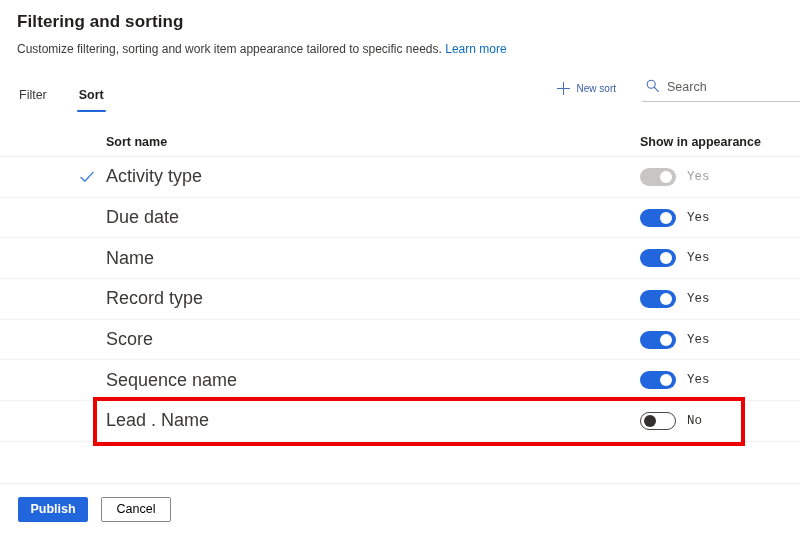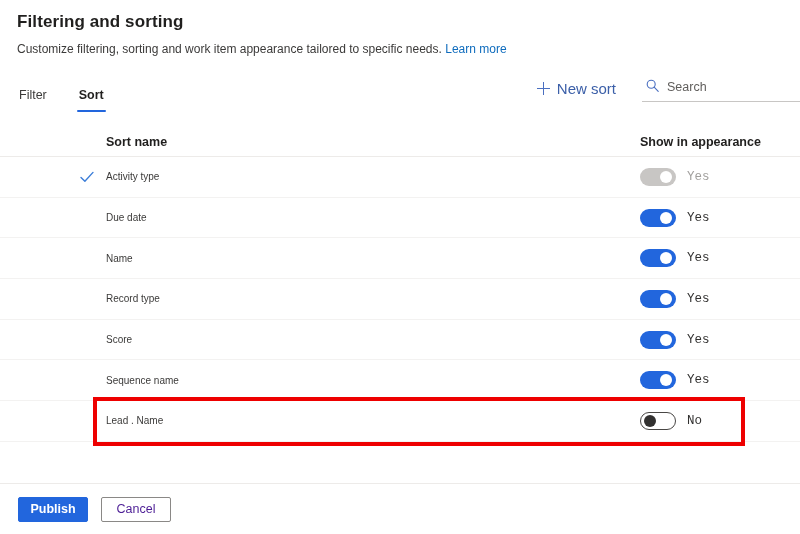--- a/index.html
+++ b/index.html
@@ -86,21 +86,21 @@
     position: absolute;
     right: 0;
     top: 0;
     display: flex;
     align-items: center;
   }
   .new-sort-button {
     display: flex;
     align-items: center;
     gap: 7px;
-    font-size: 15px;
+    font-size: 10px;
     color: #3b5fa8;
     background: none;
     border: none;
     padding: 3px 6px;
     cursor: pointer;
     font-family: inherit;
     line-height: 18px;
   }
   .plus-icon {
     display: inline-block;
@@ -173,21 +173,21 @@
     align-items: center;
     height: 40.7px;
     border-bottom: 1px solid #f3f2f1;
     position: relative;
   }
   .row-name {
     flex: 1 1 auto;
     display: flex;
     align-items: center;
     padding-left: 80px;
-    font-size: 10px;
+    font-size: 18px;
     color: #3b3a39;
   }
   .check-slot {
     width: 26px;
     flex: 0 0 26px;
     display: flex;
     align-items: center;
   }
   .row-label { white-space: nowrap; }
   .row-toggle {
@@ -272,21 +272,21 @@
     padding: 0 11px;
     line-height: 1;
   }
   .btn-primary {
     background: #2266dd;
     color: #ffffff;
     border: 1px solid #2266dd;
   }
   .btn-secondary {
     background: #ffffff;
-    color: #4c1d95;
+    color: #000000;
     border: 1px solid #8a8886;
     font-weight: 400;
   }
 </style>
 </head>
 <body>
 
 <div class="page-header">
   <h1 class="page-title">Filtering and sorting</h1>
   <div class="page-subtitle">

